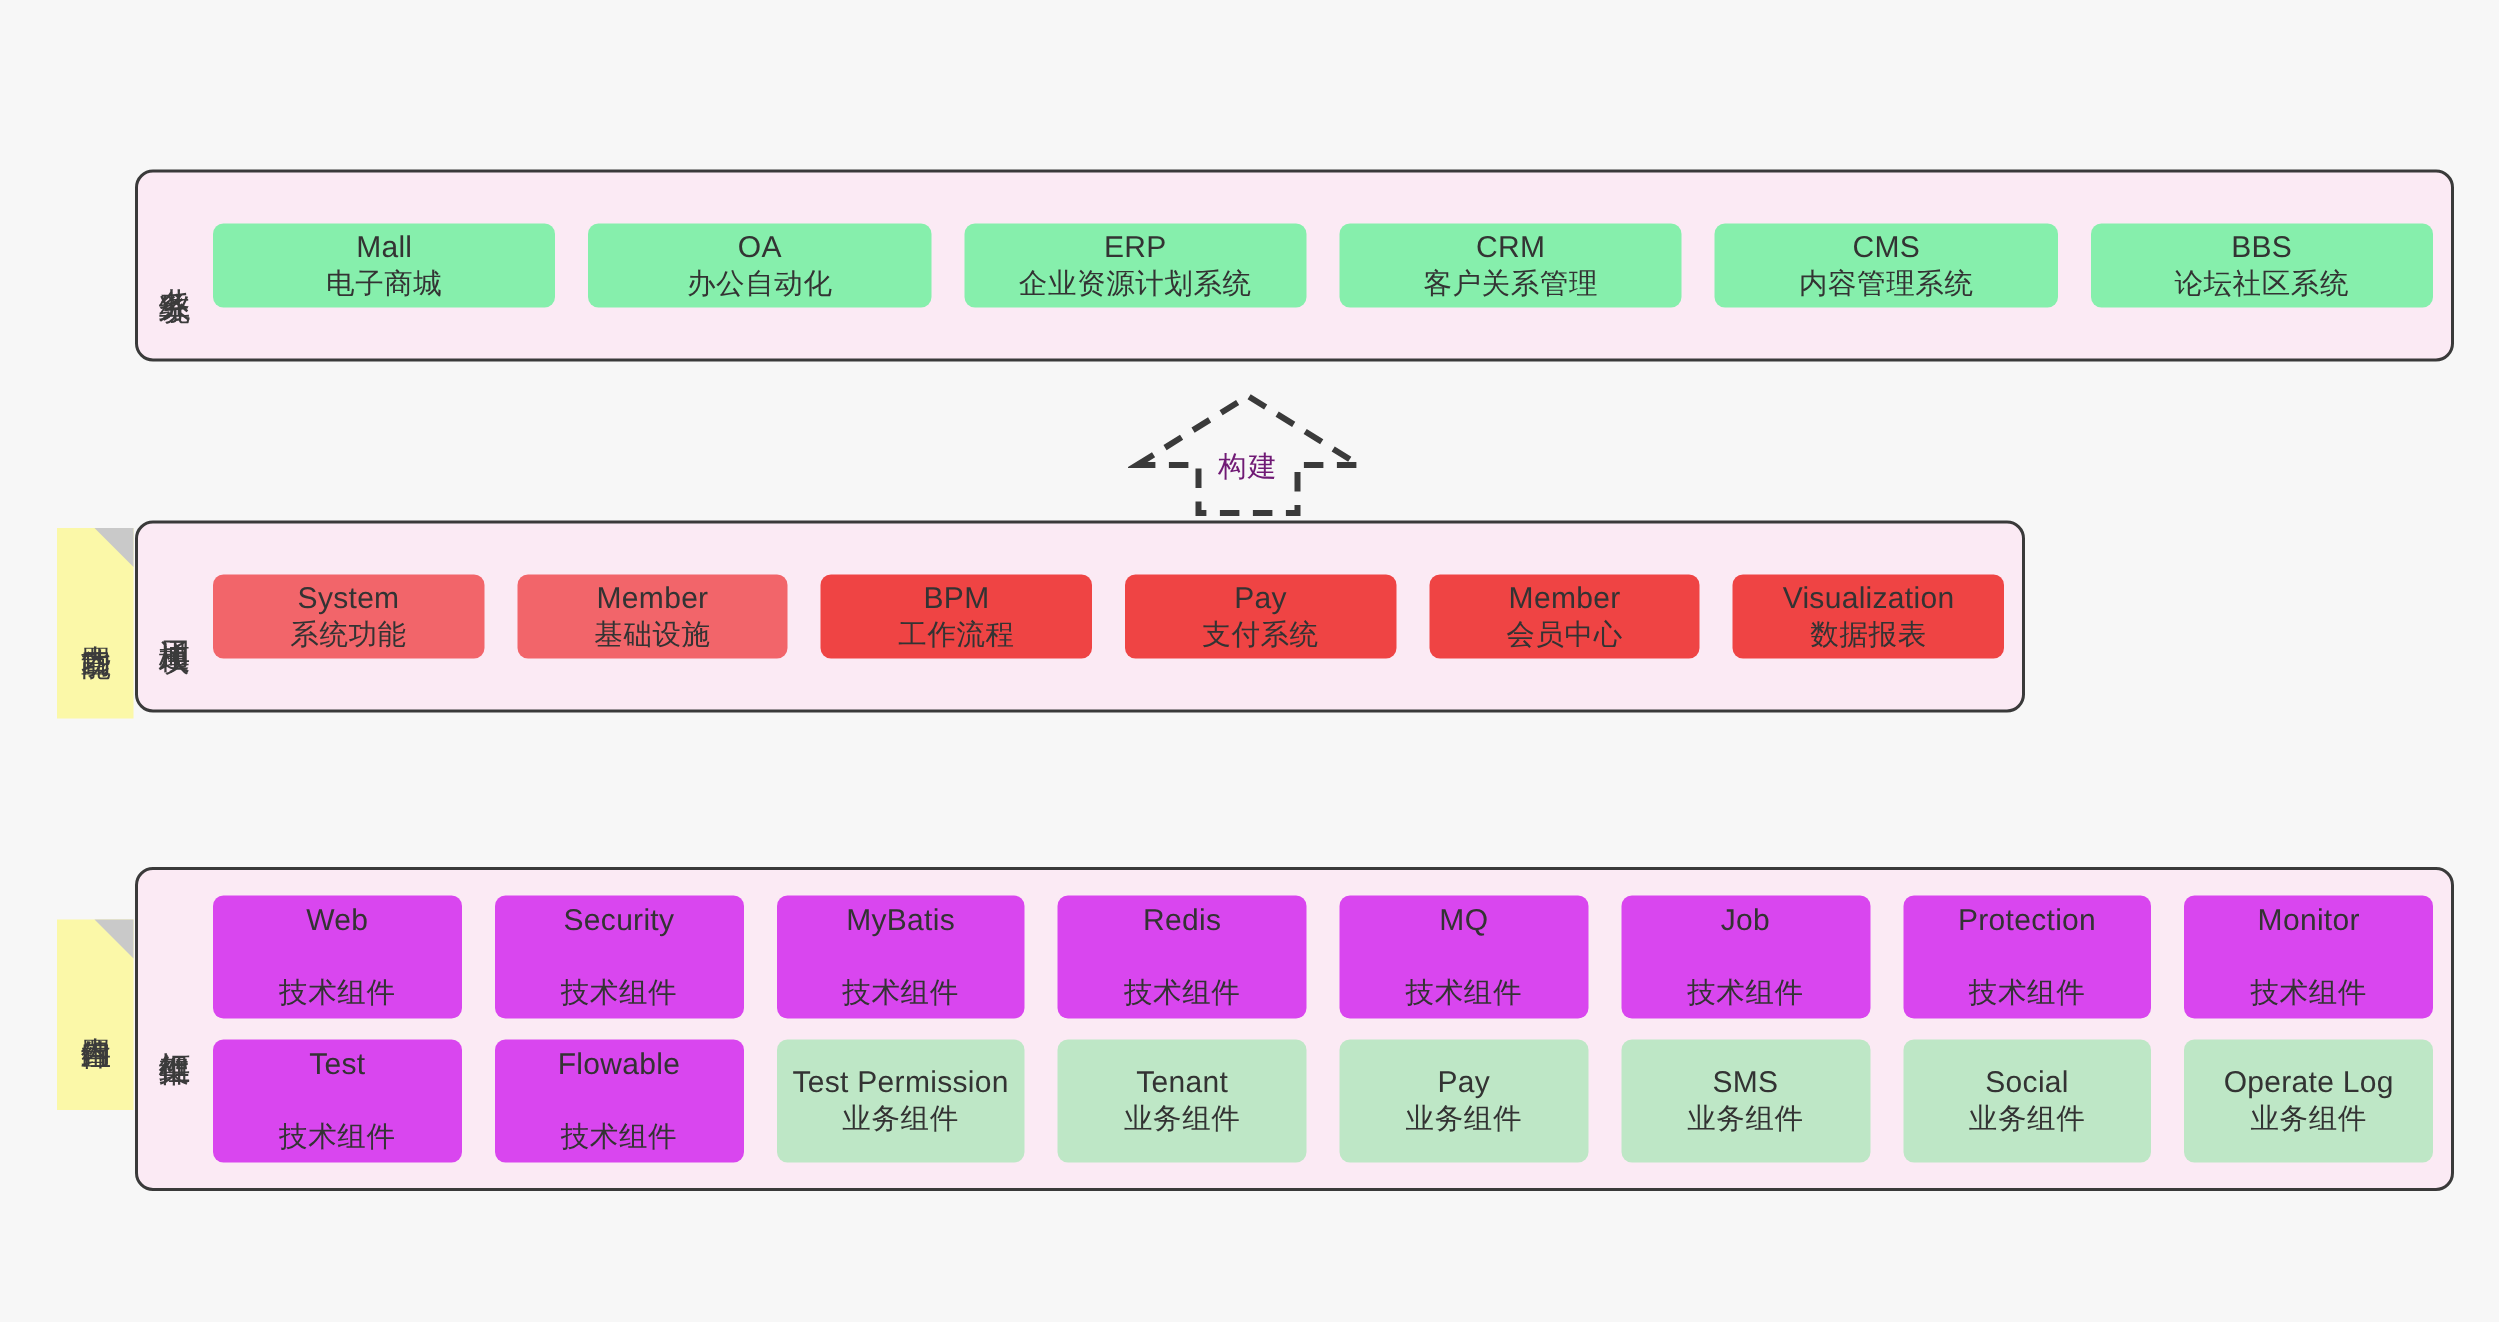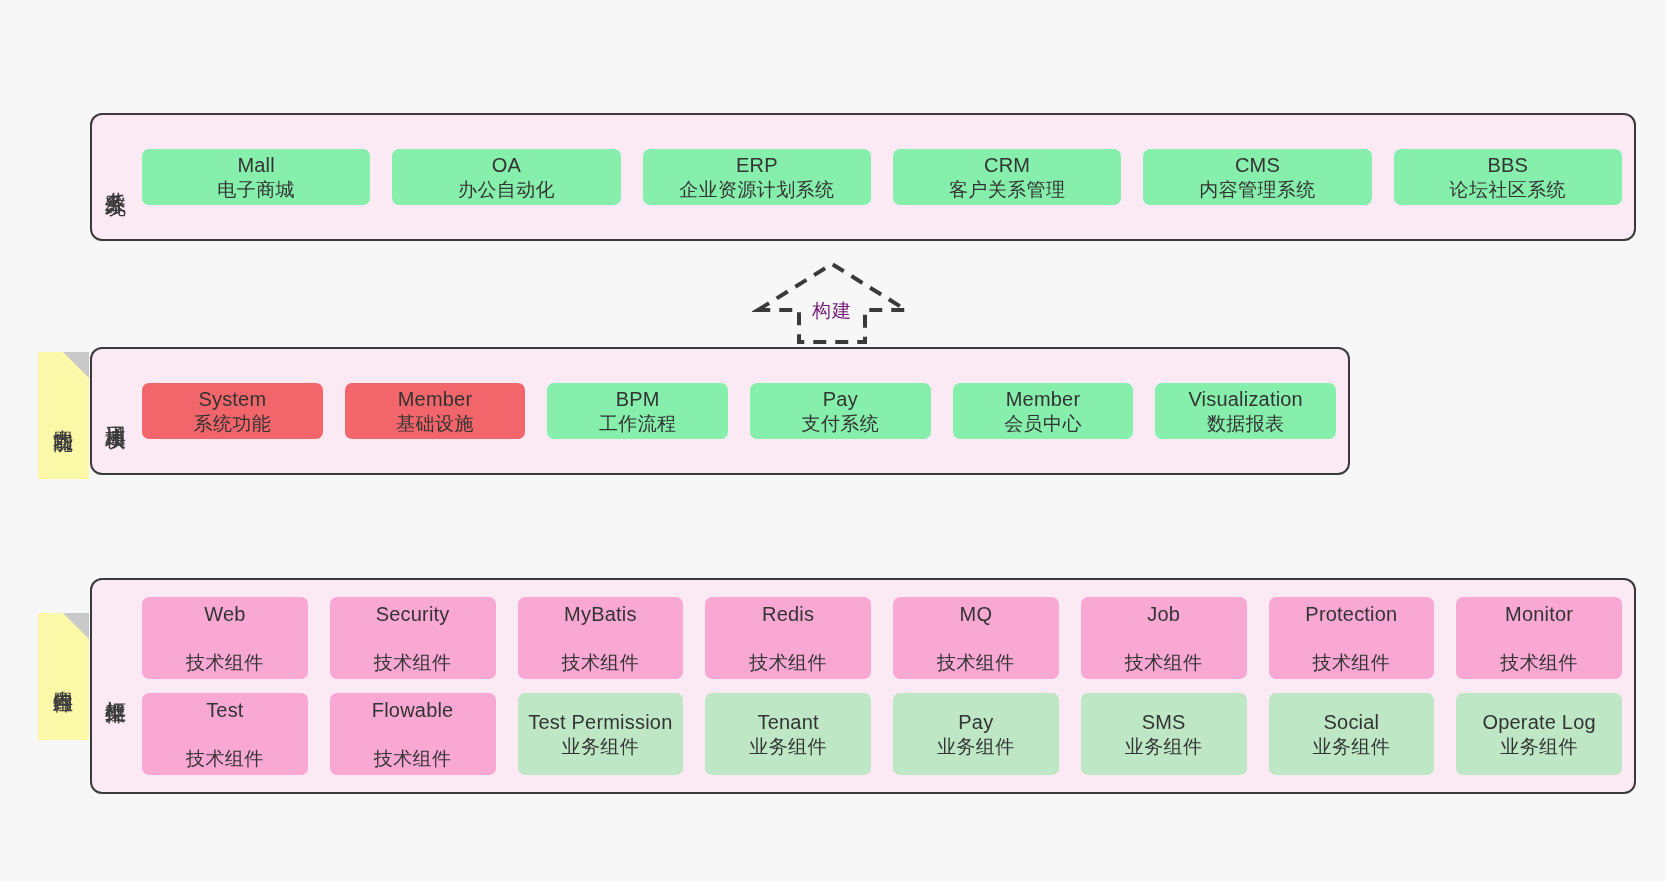--- a/index.html
+++ b/index.html
@@ -84,22 +84,22 @@
     font-size: 20px;
     letter-spacing: 0.2px;
   }
   .node .n-sub {
     font-size: 19px;
     letter-spacing: 0.4px;
   }
 
   .node.blue       { background: #86efac; }
   .node.red        { background: #f2656a; }
-  .node.pink       { background: #86efac; }
-  .node.green      { background: #f9a8d4; gap: 25px; }
+  .node.pink       { background: #ef4444; }
+  .node.green      { background: #d946ef; gap: 25px; }
   .node.lightgreen { background: #bee7c6; }
 
   
   .sticky {
     position: absolute;
     box-sizing: border-box;
     background: #fbf8a8;
     display: flex;
     align-items: center;
     justify-content: center;

